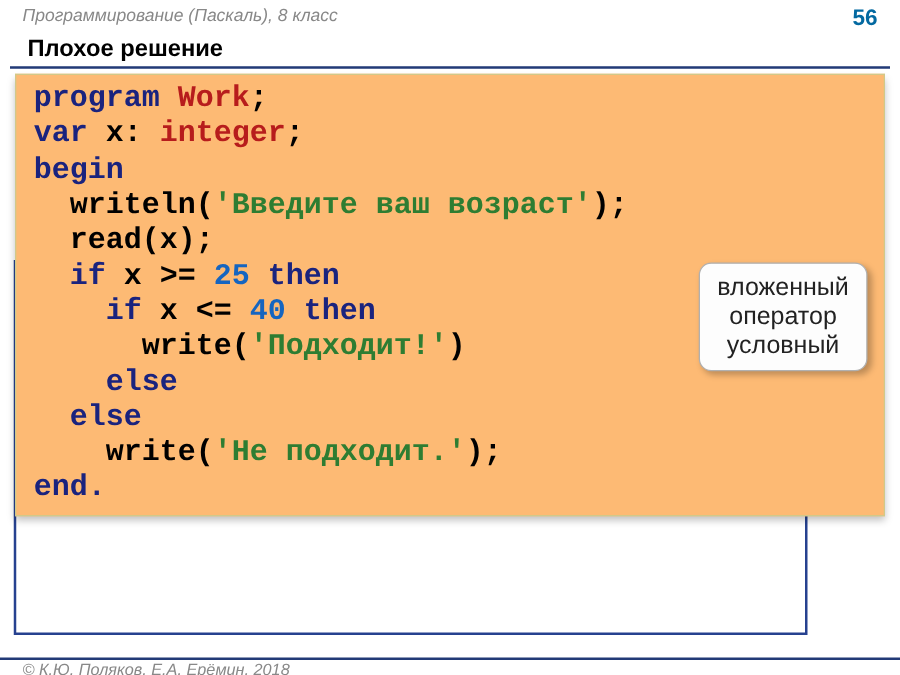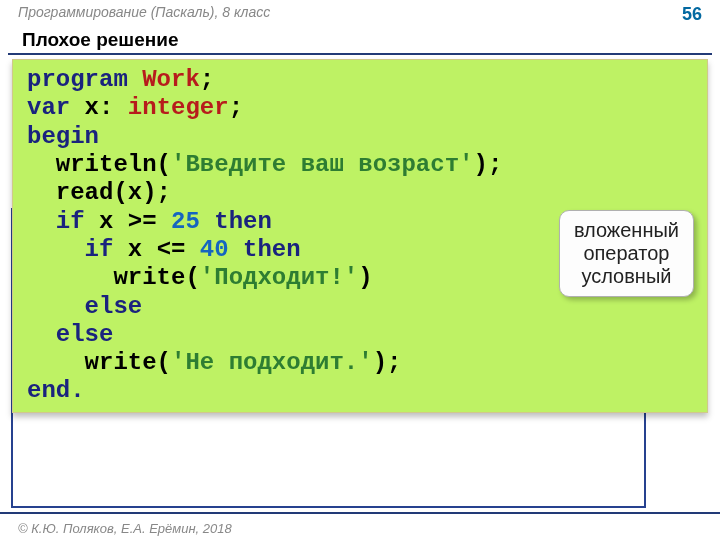--- a/index.html
+++ b/index.html
@@ -6,21 +6,21 @@
   html, body { width: 720px; height: 540px; font-family: Arial, sans-serif; background: #fff; }
   .page { width: 720px; height: 540px; position: relative; display: flex; flex-direction: column; }
   .topbar { display: flex; justify-content: space-between; padding: 4px 18px 0 18px; }
   .topbar-left { color: #888; font-style: italic; font-size: 14px; }
   .topbar-right { color: #0369a1; font-size: 18px; font-weight: bold; }
   .title { font-size: 19px; font-weight: bold; color: #000; padding: 4px 18px 2px 22px; }
   .hr { border: none; border-top: 2px solid #223a77; margin: 0 8px; }
   .slide-body { flex: 1; position: relative; padding: 0 12px 0 12px; }
   .codeblock {
     position: absolute; left: 12px; right: 12px; top: 4px;
-    background: #bef264; border: 1px solid #d0c98a;
+    background: #fdba74; border: 1px solid #d0c98a;
     box-shadow: 0 4px 6px rgba(0,0,0,0.25);
     padding: 6px 10px 6px 14px;
     font-family: "Courier New", monospace; font-size: 24px; font-weight: bold;
     line-height: 1.18;
   }
   .kw-navy { color: #1a237e; }
   .kw-red  { color: #b71c1c; }
   .kw-green{ color: #2e7d32; }
   .kw-blue { color: #1565c0; }
   .plain   { color: #000; }
@@ -34,21 +34,21 @@
     background: #f5f5f5; border: 1px solid #aaa;
     box-shadow: 4px 4px 6px rgba(0,0,0,0.3);
     z-index: 0;
   }
   .callout {
     position: absolute; top: 155px; right: 26px; z-index: 5;
     background: #fdfdfd; border: 1px solid #b0b0b0; border-radius: 10px;
     padding: 8px 14px; box-shadow: 3px 3px 5px rgba(0,0,0,0.25);
     font-size: 20px; text-align: center; color: #222; line-height: 1.15;
   }
-  .footer { position: absolute; left: 0; right: 0; bottom: 0; height: 28px;
+  .footer { position: absolute; left: 0; right: 0; bottom: 0; height: 14px;
     border-top: 2px solid #223a77; padding: 3px 18px 0 18px;
     display: flex; gap: 16px; align-items: center; font-size: 13px; }
   .footer .copy { color: #888; font-style: italic; }
   .footer .url  { color: #888; font-style: italic; }
   .codeline { position: relative; z-index: 2; white-space: pre; }
 </style>
 </head>
 <body>
 
 <div class="page">

